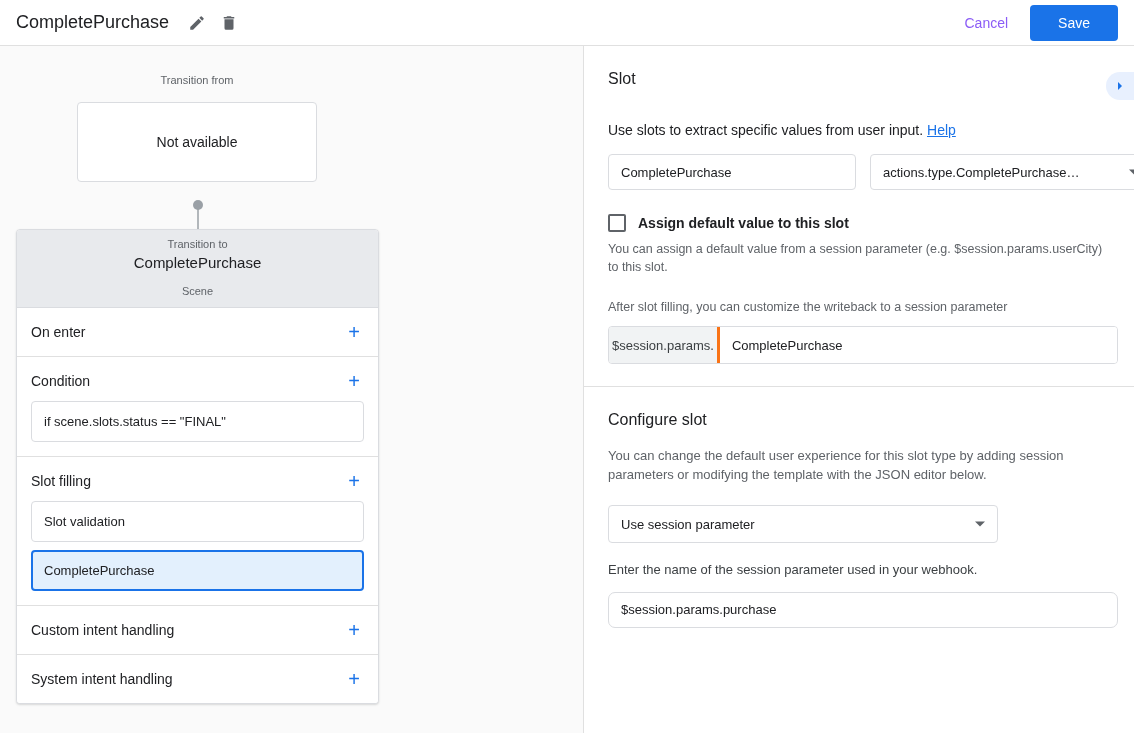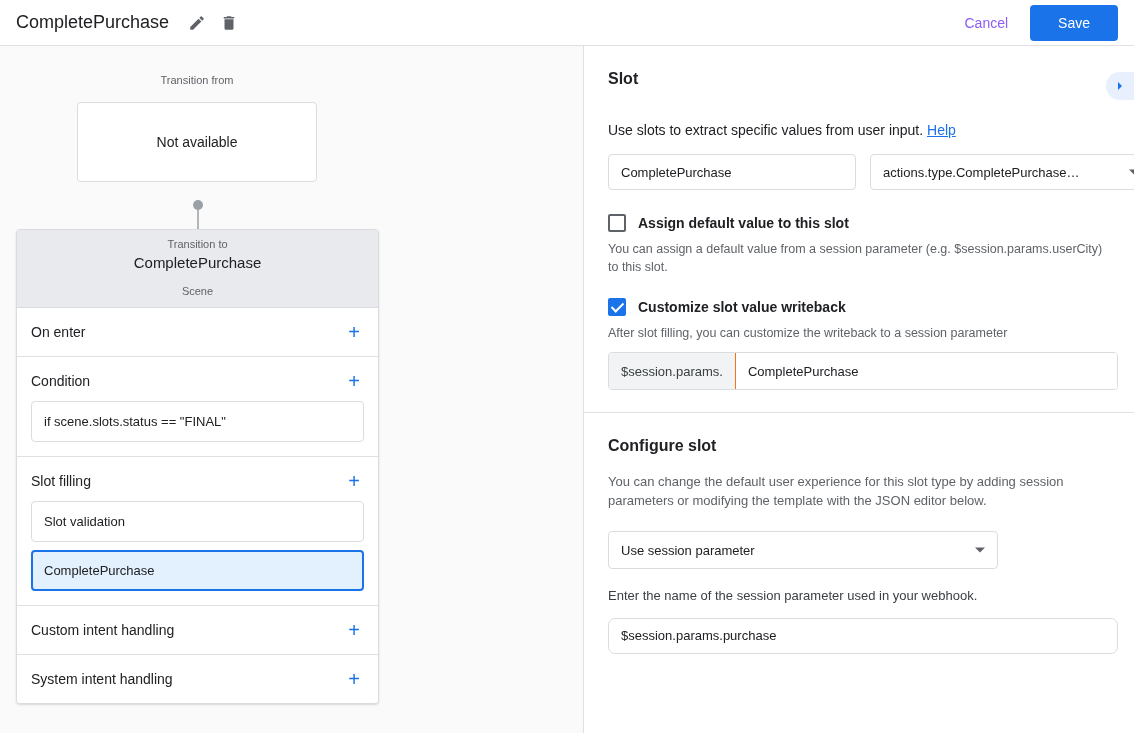--- a/index.html
+++ b/index.html
@@ -109,21 +109,21 @@
     background: #fff;
   }
   .sub-item.selected {
     border: 2px solid #1a73e8; background: #e3f0fd;
     padding: 11px 11px;
   }
   .sub-item + .sub-item { margin-top: -6px; }
 
   
   .panel { padding: 24px 24px 0 24px; }
-  .panel-title { font-size: 16px; color: #202124; margin: 0 0 34px 0; font-weight: 700; }
+  .panel-title { font-size: 16px; color: #202124; margin: 0 0 34px 0; font-weight: 400; }
   .desc { font-size: 14px; color: #202124; margin: 0 0 16px 0; }
   .link { color: #1a73e8; text-decoration: underline; cursor: pointer; }
 
   .row-2 { display: flex; gap: 14px; margin-bottom: 24px; }
   .text-field {
     height: 36px; border: 1px solid #dadce0; border-radius: 4px;
     background: #fff; padding: 0 12px; font-size: 13px; color: #202124;
     display: flex; align-items: center; width: 100%;
     font-family: "Liberation Sans", sans-serif;
   }
@@ -153,22 +153,22 @@
   .check-label { font-size: 14px; color: #202124; font-weight: 700; }
   .hint { font-size: 12.5px; color: #5f6368; line-height: 1.45; margin: 0 0 22px 0; max-width: 515px; }
   .hint.tight { margin-bottom: 10px; }
 
   .writeback {
     display: flex; border: 1px solid #dadce0; border-radius: 4px;
     overflow: hidden; height: 38px; width: 510px; margin-bottom: 22px;
   }
   .writeback .prefix {
     background: #f1f3f4; color: #3c4043; font-size: 13px;
-    display: flex; align-items: center; padding: 0 12px;
-    border-right: 1px solid #f97316;
+    display: flex; align-items: center; padding: 0 3px;
+    border-right: 3px solid #f97316;
   }
   .writeback .val {
     flex: 1; display: flex; align-items: center; padding: 0 12px;
     font-size: 13px; color: #202124; background: #fff;
   }
 
   .divider { height: 1px; background: #e0e0e0; margin: 0 0 0 0; }
 
   .select {
     width: 390px; height: 38px; border: 1px solid #dadce0; border-radius: 4px;
@@ -294,24 +294,20 @@
           <span class="caret"></span>
         </div>
       </div>
 
       <div class="check-row">
         <div class="cb"></div>
         <div class="check-label">Assign default value to this slot</div>
       </div>
       <p class="hint">You can assign a default value from a session parameter (e.g. $session.params.userCity) to this slot.</p>
 
-      <div class="check-row">
-        <div class="cb checked"></div>
-        <div class="check-label">Customize slot value writeback</div>
-      </div>
       <p class="hint tight">After slot filling, you can customize the writeback to a session parameter</p>
 
       <div class="writeback">
         <div class="prefix">$session.params.</div>
         <div class="val">CompletePurchase</div>
       </div>
     </div>
 
     <div class="divider"></div>
 

